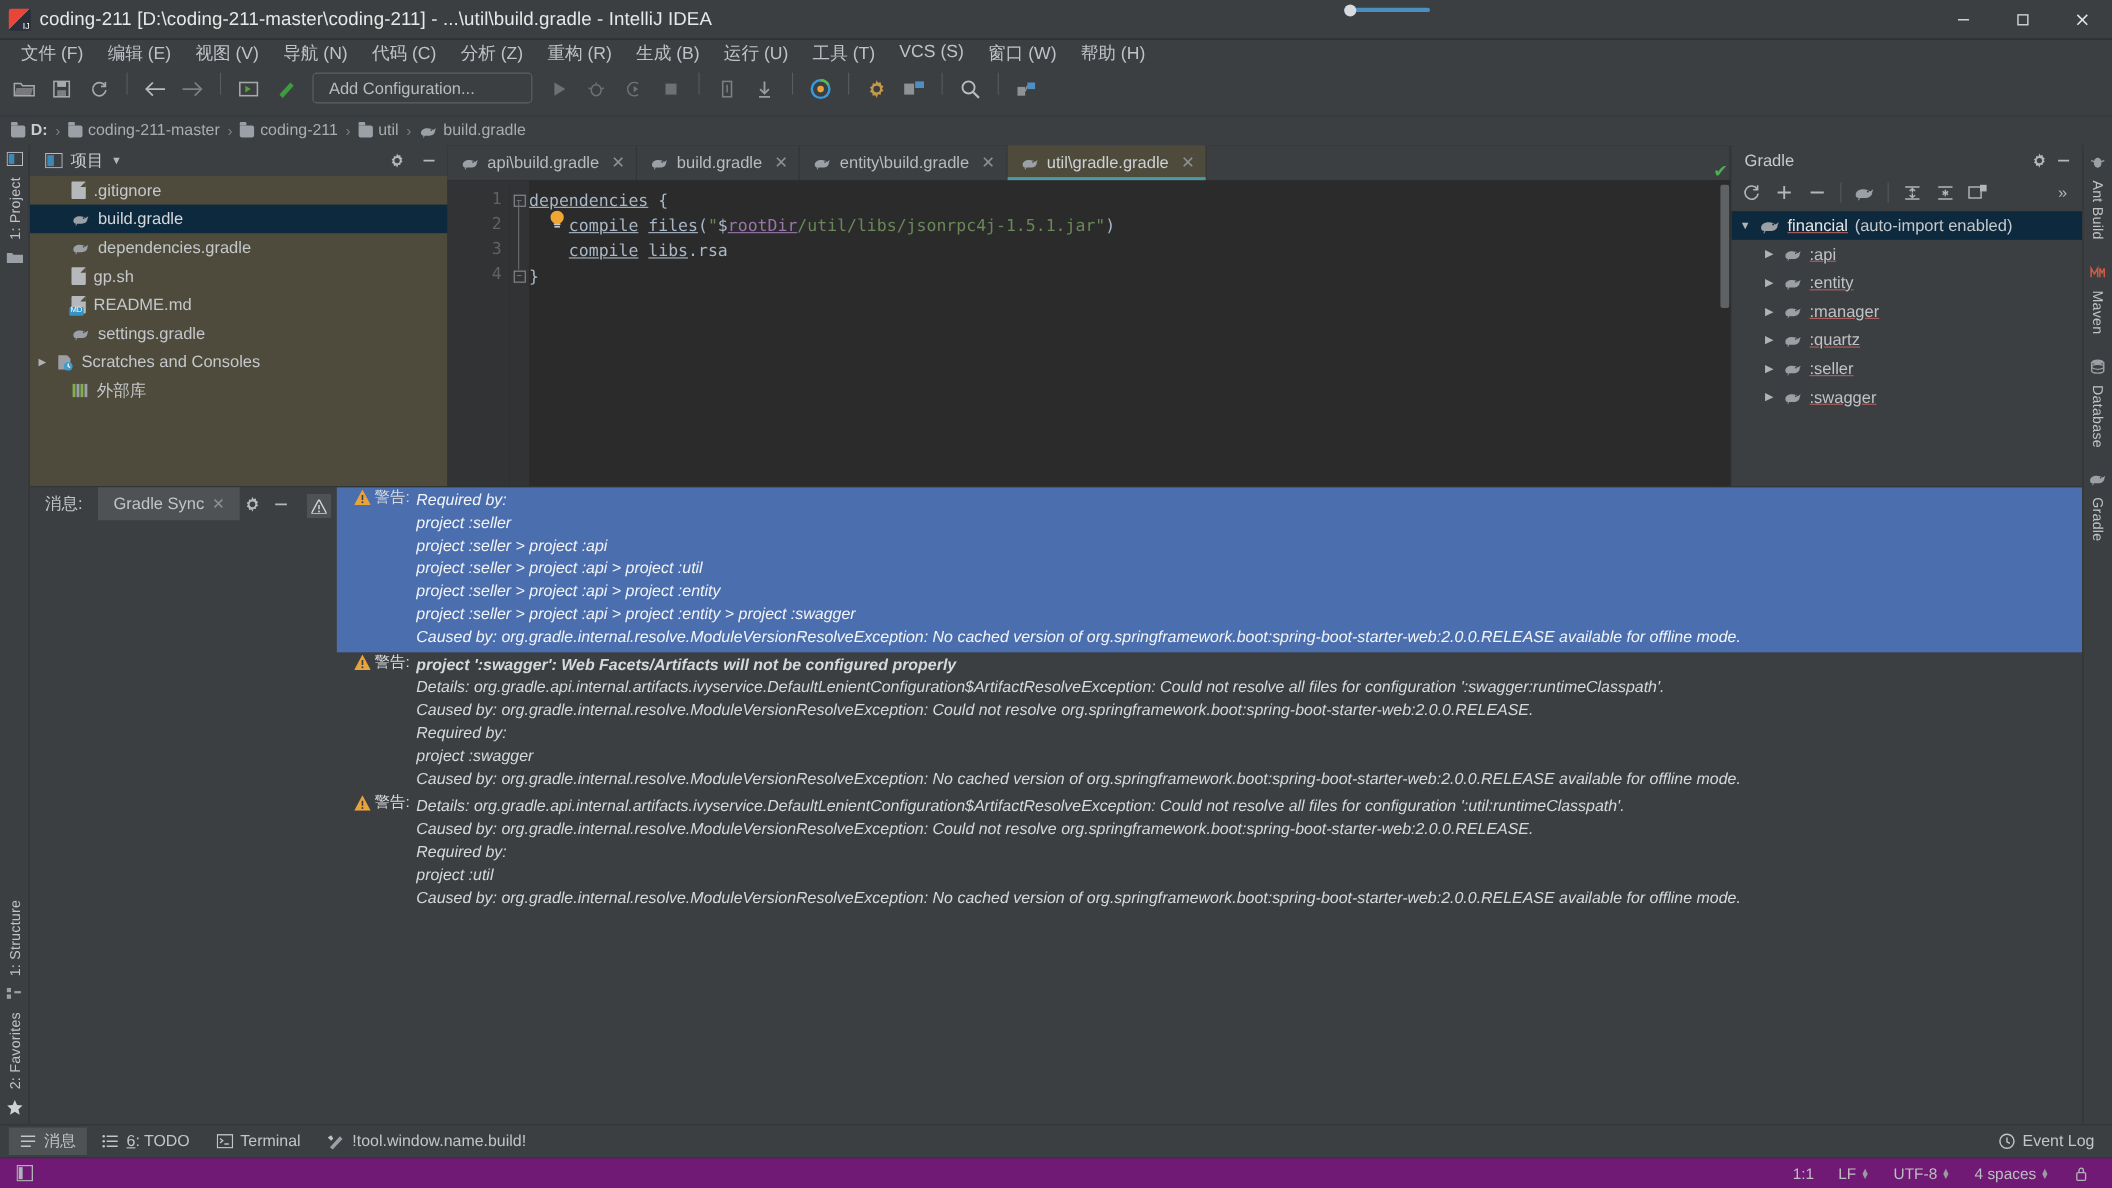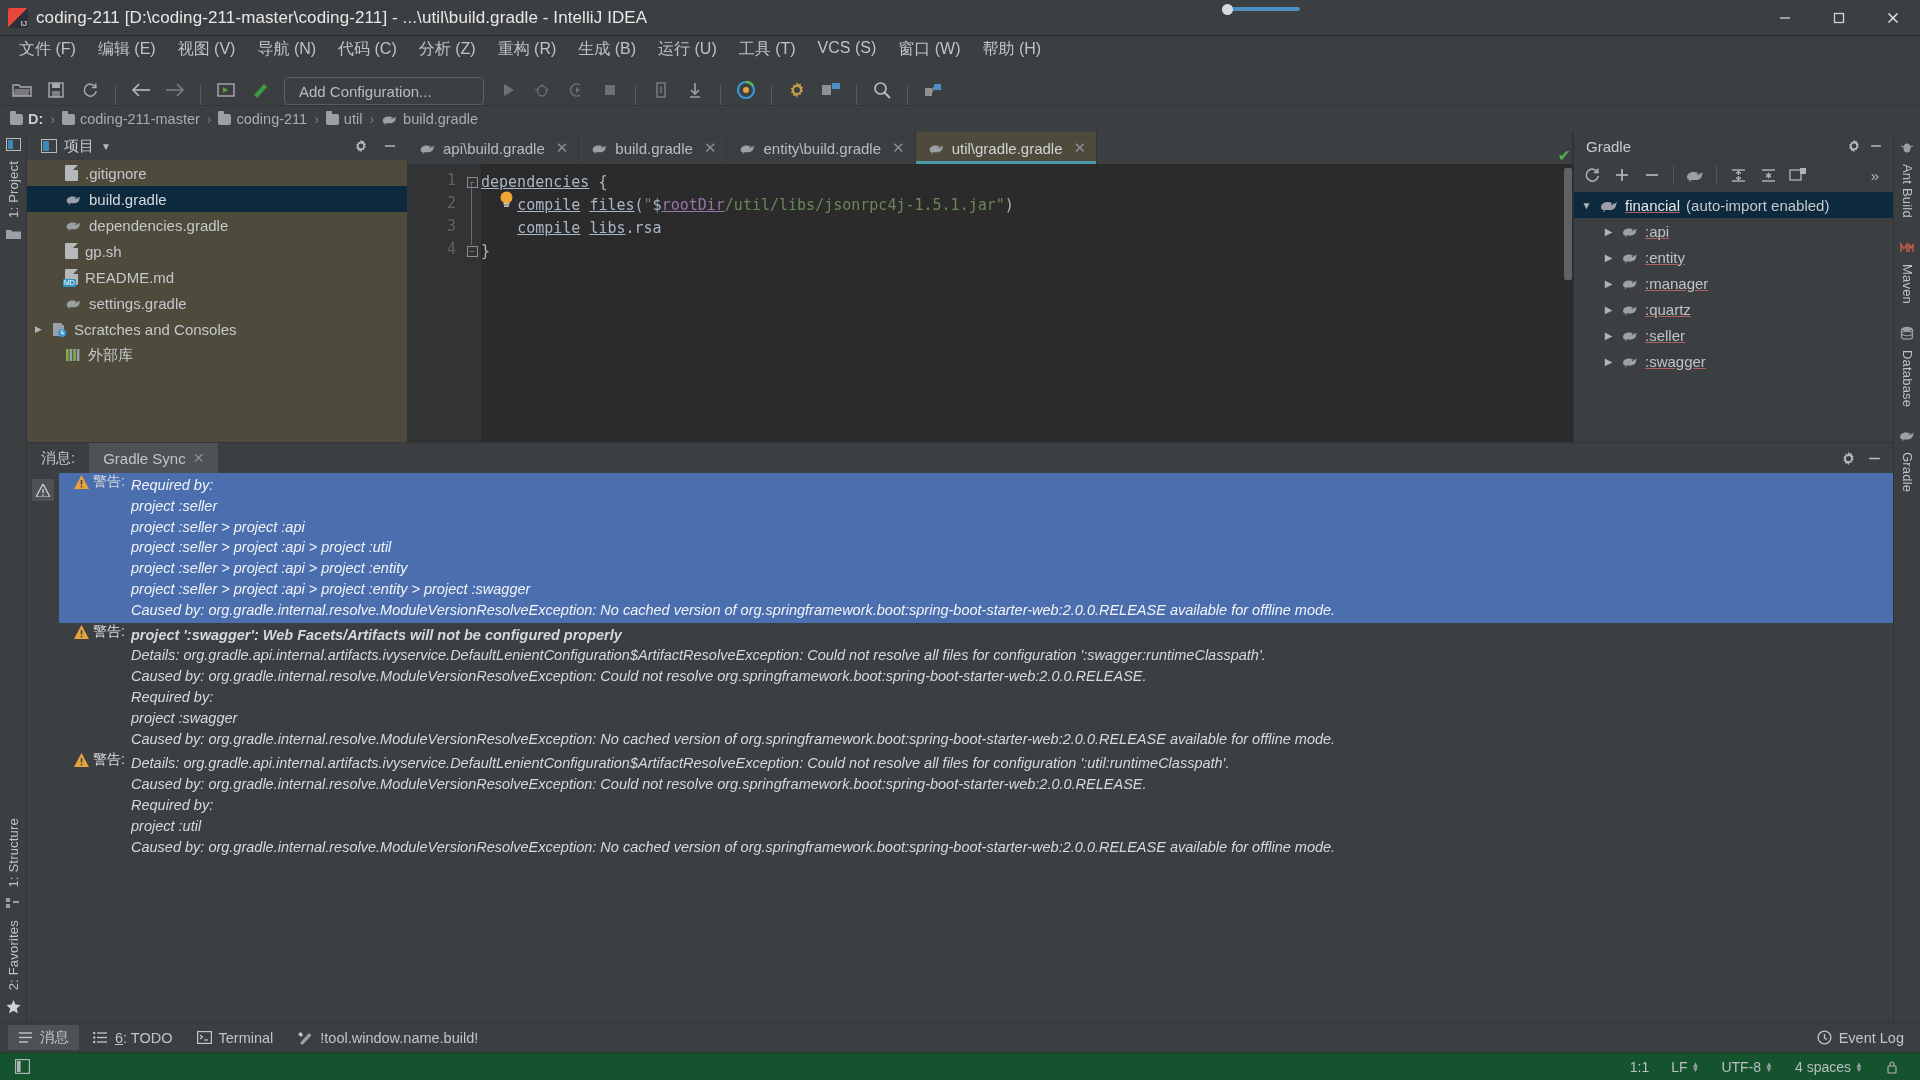--- a/index.html
+++ b/index.html
@@ -34,21 +34,21 @@
   .title-progress .knob { position: absolute; top: 0; left: 0; width: 11px; height: 11px; border-radius: 50%; background: #d7dbe0; }
   .win-buttons { position: absolute; right: 0; top: 0; height: 36px; display: flex; align-items: center; }
   .win-btn { width: 54px; height: 36px; display: flex; align-items: center; justify-content: center; color: #cfd2d5; font-size: 16px; }
   .win-btn svg { display: block; }
 
   
   .menubar { height: 30px; background: #3c3f41; display: flex; align-items: flex-start; padding-left: 8px; flex: none; }
   .menu-item { color: #bfc3c7; font-size: 16px; padding: 3px 11px; white-space: nowrap; }
 
   
-  .toolbar { height: 40px; background: #3c3f41; display: flex; align-items: flex-end; padding-left: 6px; gap: 2px; flex: none; border-bottom: 1px solid #323436; }
+  .toolbar { height: 40px; background: #3c3f41; display: flex; align-items: flex-start; padding-left: 6px; gap: 2px; flex: none; border-bottom: 1px solid #323436; }
   .tb-btn { width: 32px; height: 30px; display: flex; align-items: center; justify-content: center; }
   .tb-sep { width: 1px; height: 20px; background: #595b5d; margin: 0 7px; }
   .run-config {
     height: 28px; min-width: 200px; border: 1px solid #5e6060; border-radius: 4px;
     color: #b9bcbf; font-size: 15px; display: flex; align-items: center;
     padding: 0 14px; margin: 0 6px; background: #3c3f41;
   }
 
   
   .breadcrumb { height: 26px; background: #3c3f41; display: flex; align-items: center; padding-left: 10px; gap: 0px; flex: none; }
@@ -129,21 +129,21 @@
   .gradle-tree { flex: 1; overflow: hidden; padding-top: 2px; }
   .g-row { height: 26px; display: flex; align-items: center; gap: 6px; font-size: 15px; color: #c0c3c6; padding-left: 6px; white-space: nowrap; }
   .g-row.root { background: #0d293e; }
   .g-row .tri { width: 13px; color: #b0b3b6; font-size: 10px; text-align: center; flex: none; }
   .g-row .gname { text-decoration: underline; text-decoration-color: #b06060; text-decoration-style: solid; }
   .g-root-name { color: #e6e8ea; text-decoration: underline; text-decoration-color: #b06060; }
   .g-root-sub { color: #c6c9cc; }
   .g-indent { width: 16px; flex: none; }
 
   
-  .lower { flex: 1; display: flex; flex-direction: column; min-height: 0; background: #3c3f41; border-top: 1px solid #323436; }
+  .lower { flex: 1; display: flex; flex-direction: row; min-height: 0; background: #3c3f41; border-top: 1px solid #323436; }
   .msg-tabbar { height: 30px; display: flex; align-items: center; background: #3c3f41; flex: none; }
   .msg-tab { font-size: 15px; color: #c2c5c8; padding: 0 14px; height: 30px; display: flex; align-items: center; gap: 7px; }
   .msg-tab.active { background: #4e5254; }
   .msg-tab .x { color: #8d9093; font-size: 14px; }
   .msg-tools { margin-left: auto; display: flex; align-items: center; gap: 4px; padding-right: 8px; }
   .msg-body { flex: 1; display: flex; min-height: 0; background: #3c3f41; }
   .msg-rail { width: 32px; flex: none; background: #3c3f41; padding-top: 6px; display: flex; flex-direction: column; align-items: center; gap: 14px; }
   .warn-sq { width: 22px; height: 22px; background: #4e5254; display: flex; align-items: center; justify-content: center; }
   .msg-list { flex: 1; min-width: 0; overflow: hidden; padding-bottom: 4px; }
   .msg-group { display: flex; align-items: flex-start; padding: 0; }
@@ -156,21 +156,21 @@
 
   
   .bottombar { height: 30px; background: #3c3f41; display: flex; align-items: center; padding-left: 8px; gap: 4px; flex: none; border-top: 1px solid #323436; }
   .bb-btn { display: flex; align-items: center; gap: 7px; font-size: 14.5px; color: #c2c5c8; padding: 3px 10px; white-space: nowrap; }
   .bb-btn.active { background: #4e5254; }
   .bb-btn u { text-decoration: underline; }
   .bottombar .spacer { flex: 1; }
   .event-log { display: flex; align-items: center; gap: 7px; font-size: 14.5px; color: #c2c5c8; padding-right: 16px; }
 
   
-  .statusbar { height: 28px; background: #14532d; display: flex; align-items: center; padding: 0 10px; flex: none; border-top: 1px solid #323436; gap: 0; }
+  .statusbar { height: 28px; background: #701a75; display: flex; align-items: center; padding: 0 10px; flex: none; border-top: 1px solid #323436; gap: 0; }
   .sb-left { width: 24px; display: flex; align-items: center; justify-content: center; }
   .sb-right { margin-left: auto; display: flex; align-items: center; gap: 0; }
   .sb-item { font-size: 14px; color: #bcbfc2; padding: 0 11px; display: flex; align-items: center; gap: 4px; white-space: nowrap; }
   .caret { font-size: 8px; color: #9a9da0; display: flex; flex-direction: column; line-height: 5px; }
 
   svg { display: block; }
 </style>
 </head>
 <body>
 

